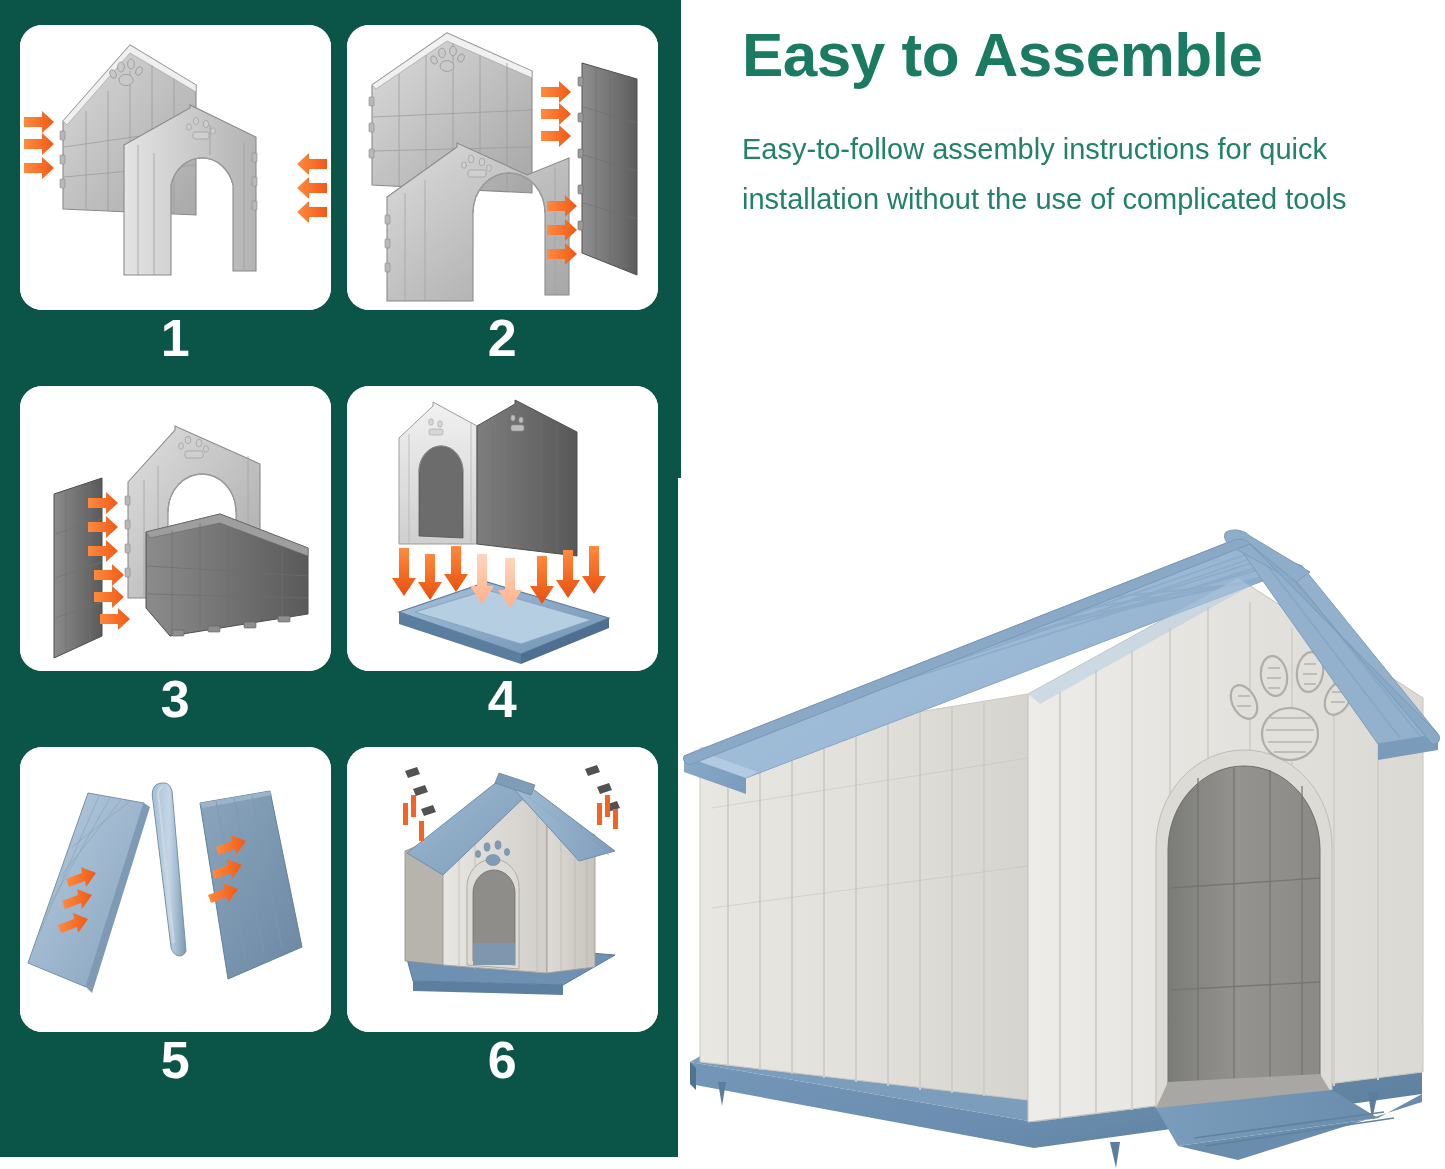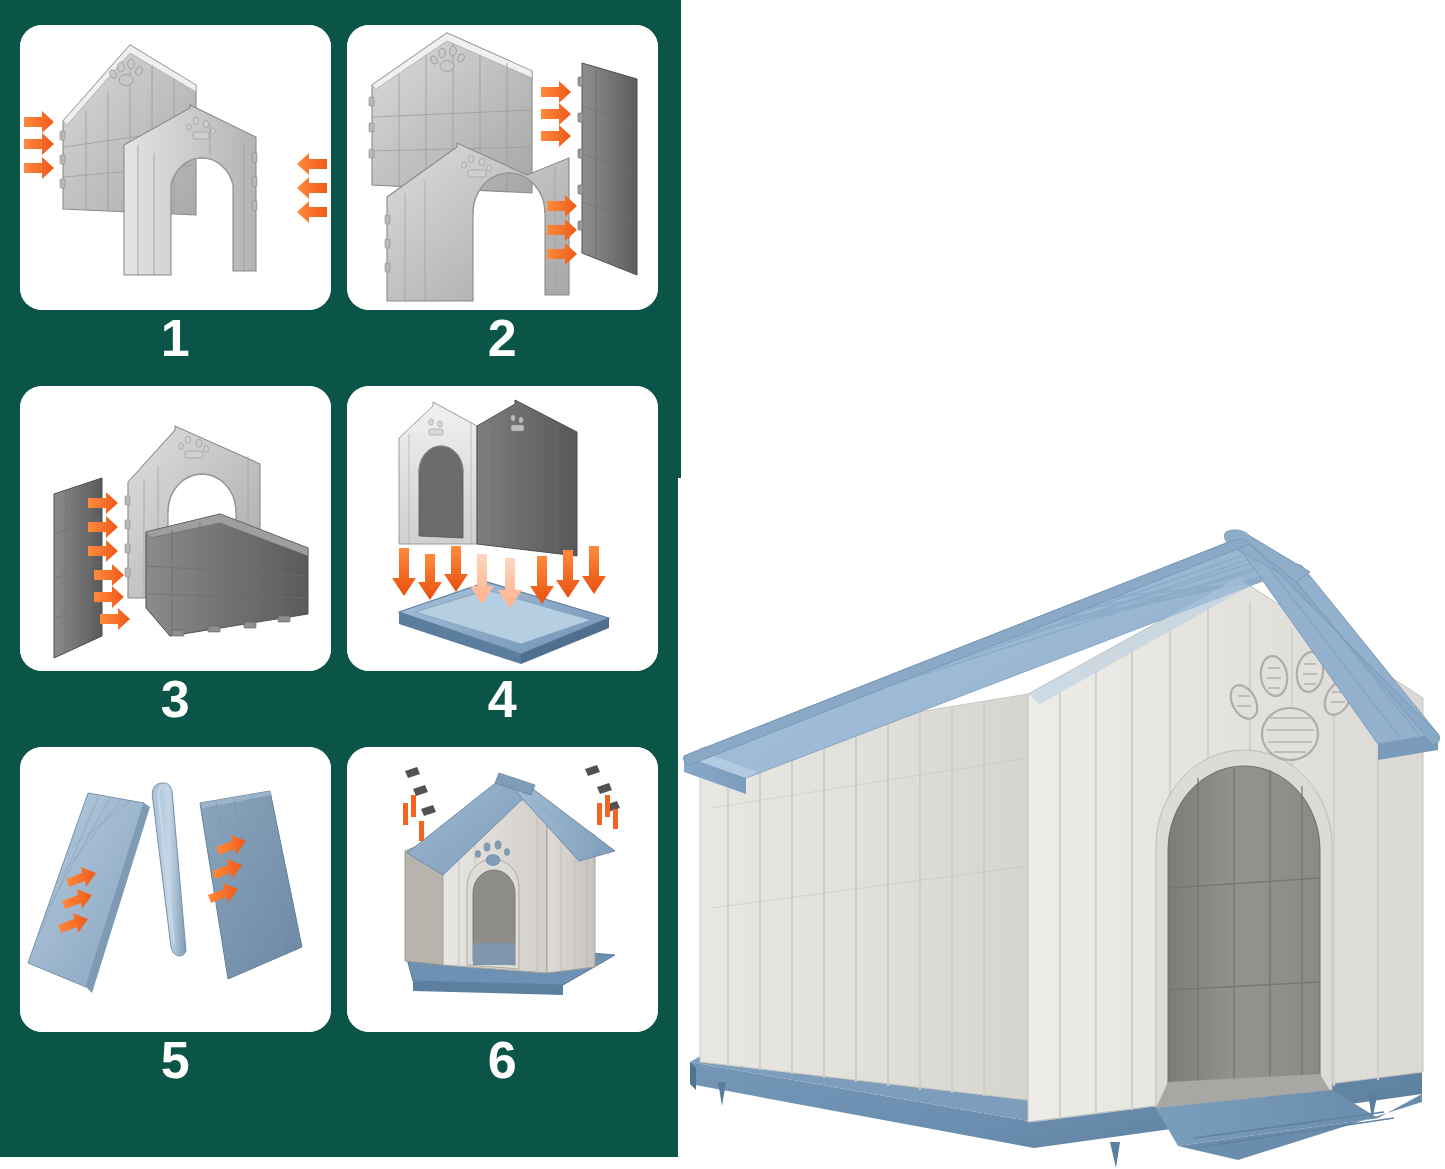--- a/index.html
+++ b/index.html
@@ -621,20 +621,22 @@
           </g>
         </svg>
       </div>
       <div class="step-number">6</div>
     </div>
 
   </div>
 </div>
 
 <div id="headline-block">
+  <h1 id="headline">Easy to Assemble</h1>
+  <p id="subhead">Easy-to-follow assembly instructions for quick installation without the use of complicated tools</p>
 </div>
 
 <div id="hero-product">
   <svg viewBox="0 0 767 691" xmlns="http://www.w3.org/2000/svg">
     <defs>
       <linearGradient id="hroofL" x1="0" y1="0" x2="1" y2="0.6">
         <stop offset="0" stop-color="#a7c2dc"></stop>
           <stop offset="0.55" stop-color="#9dbad6"></stop>
           <stop offset="1" stop-color="#8fadca"></stop>
       </linearGradient>

